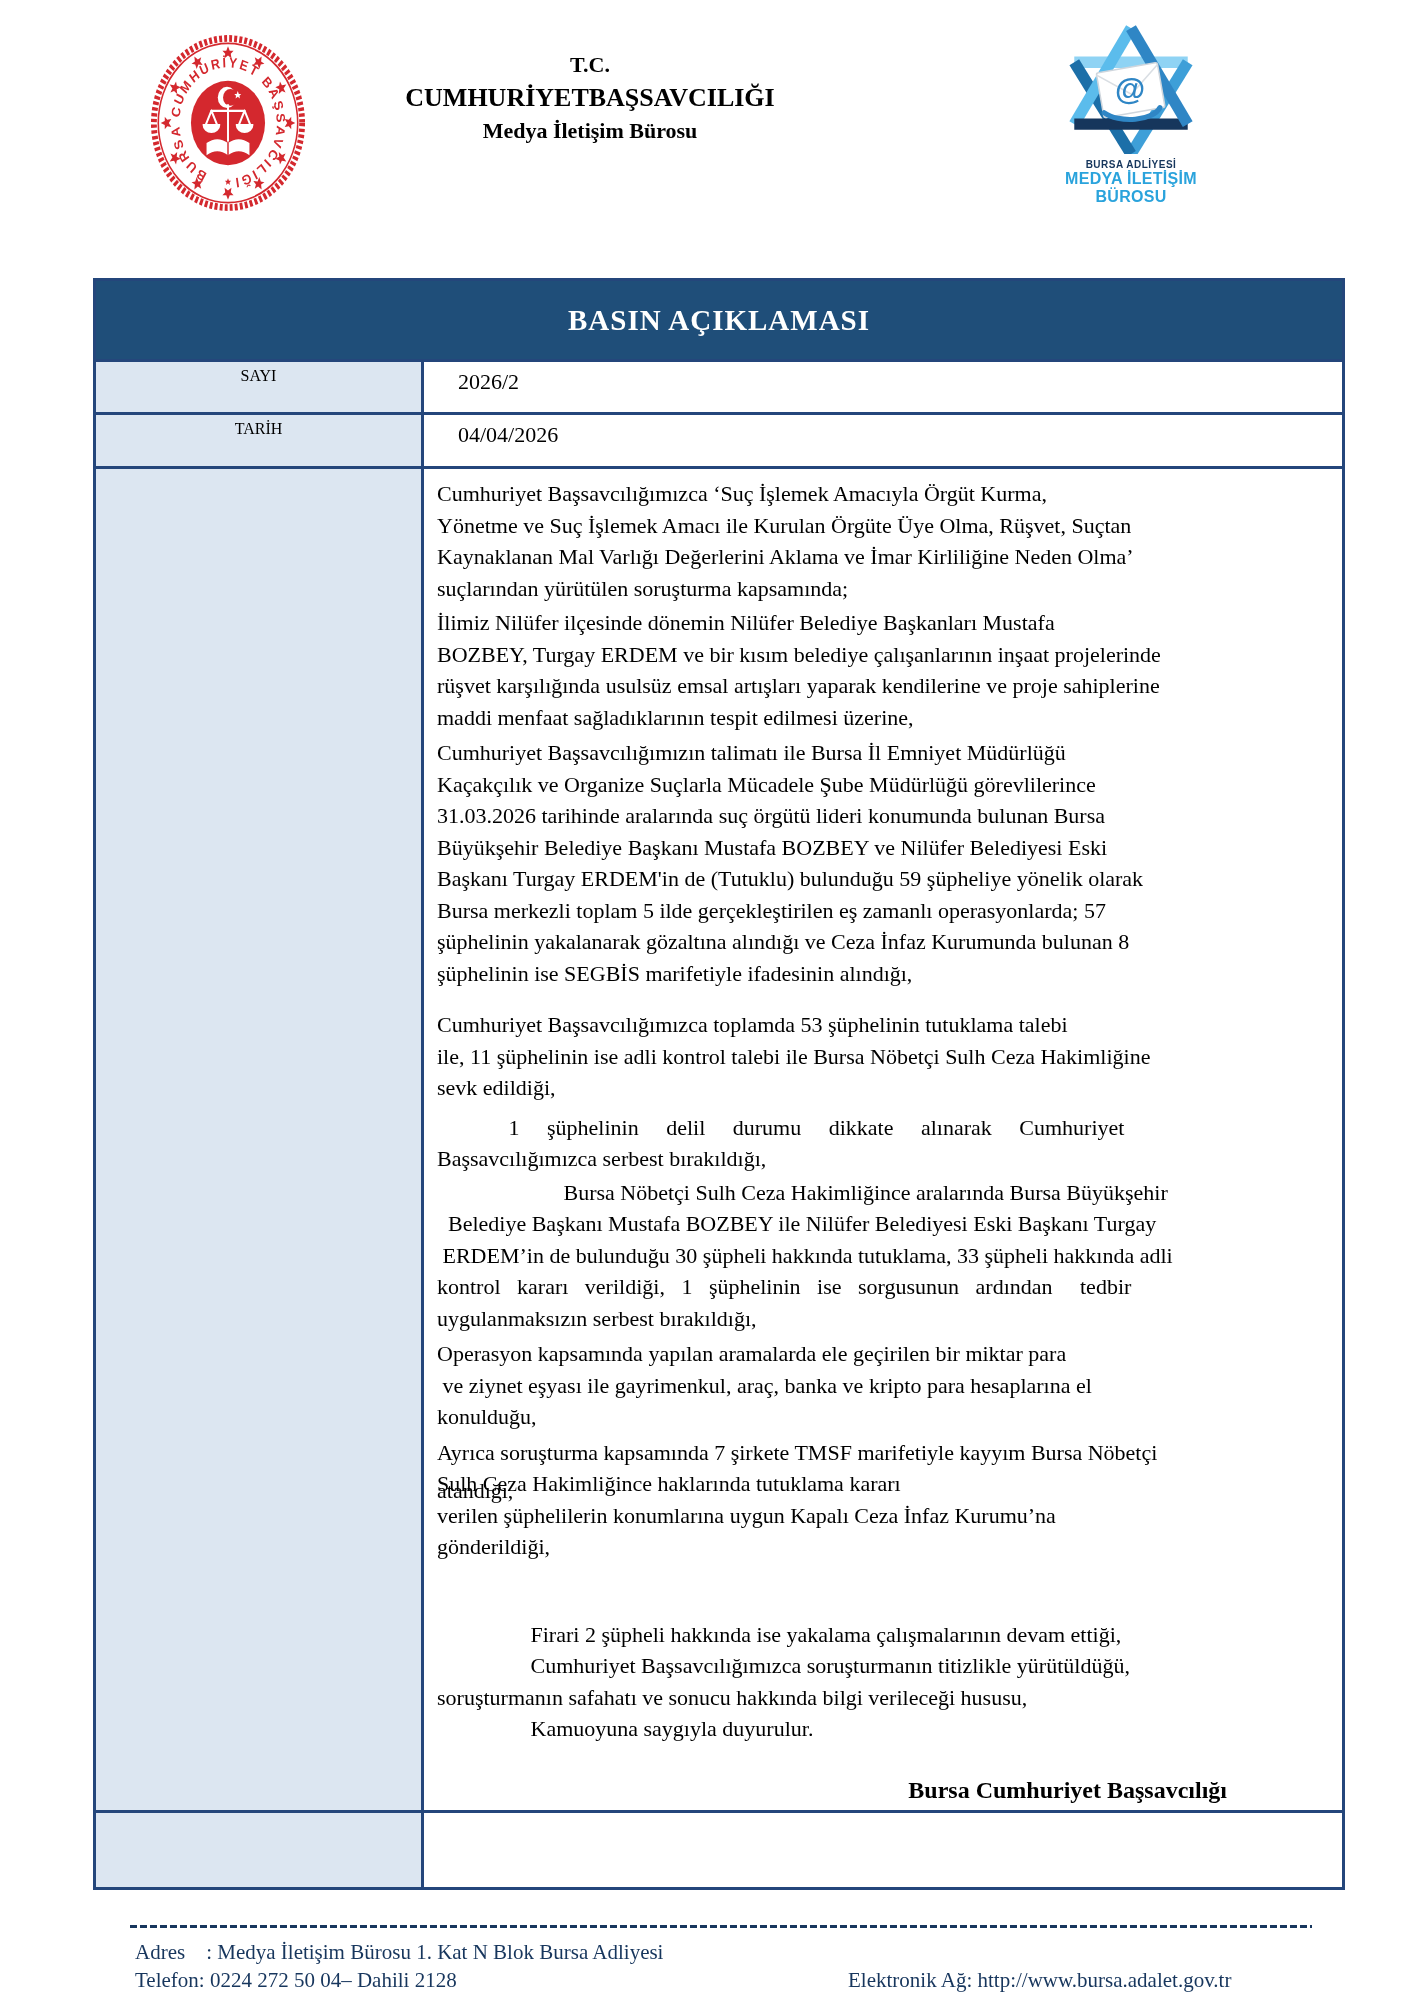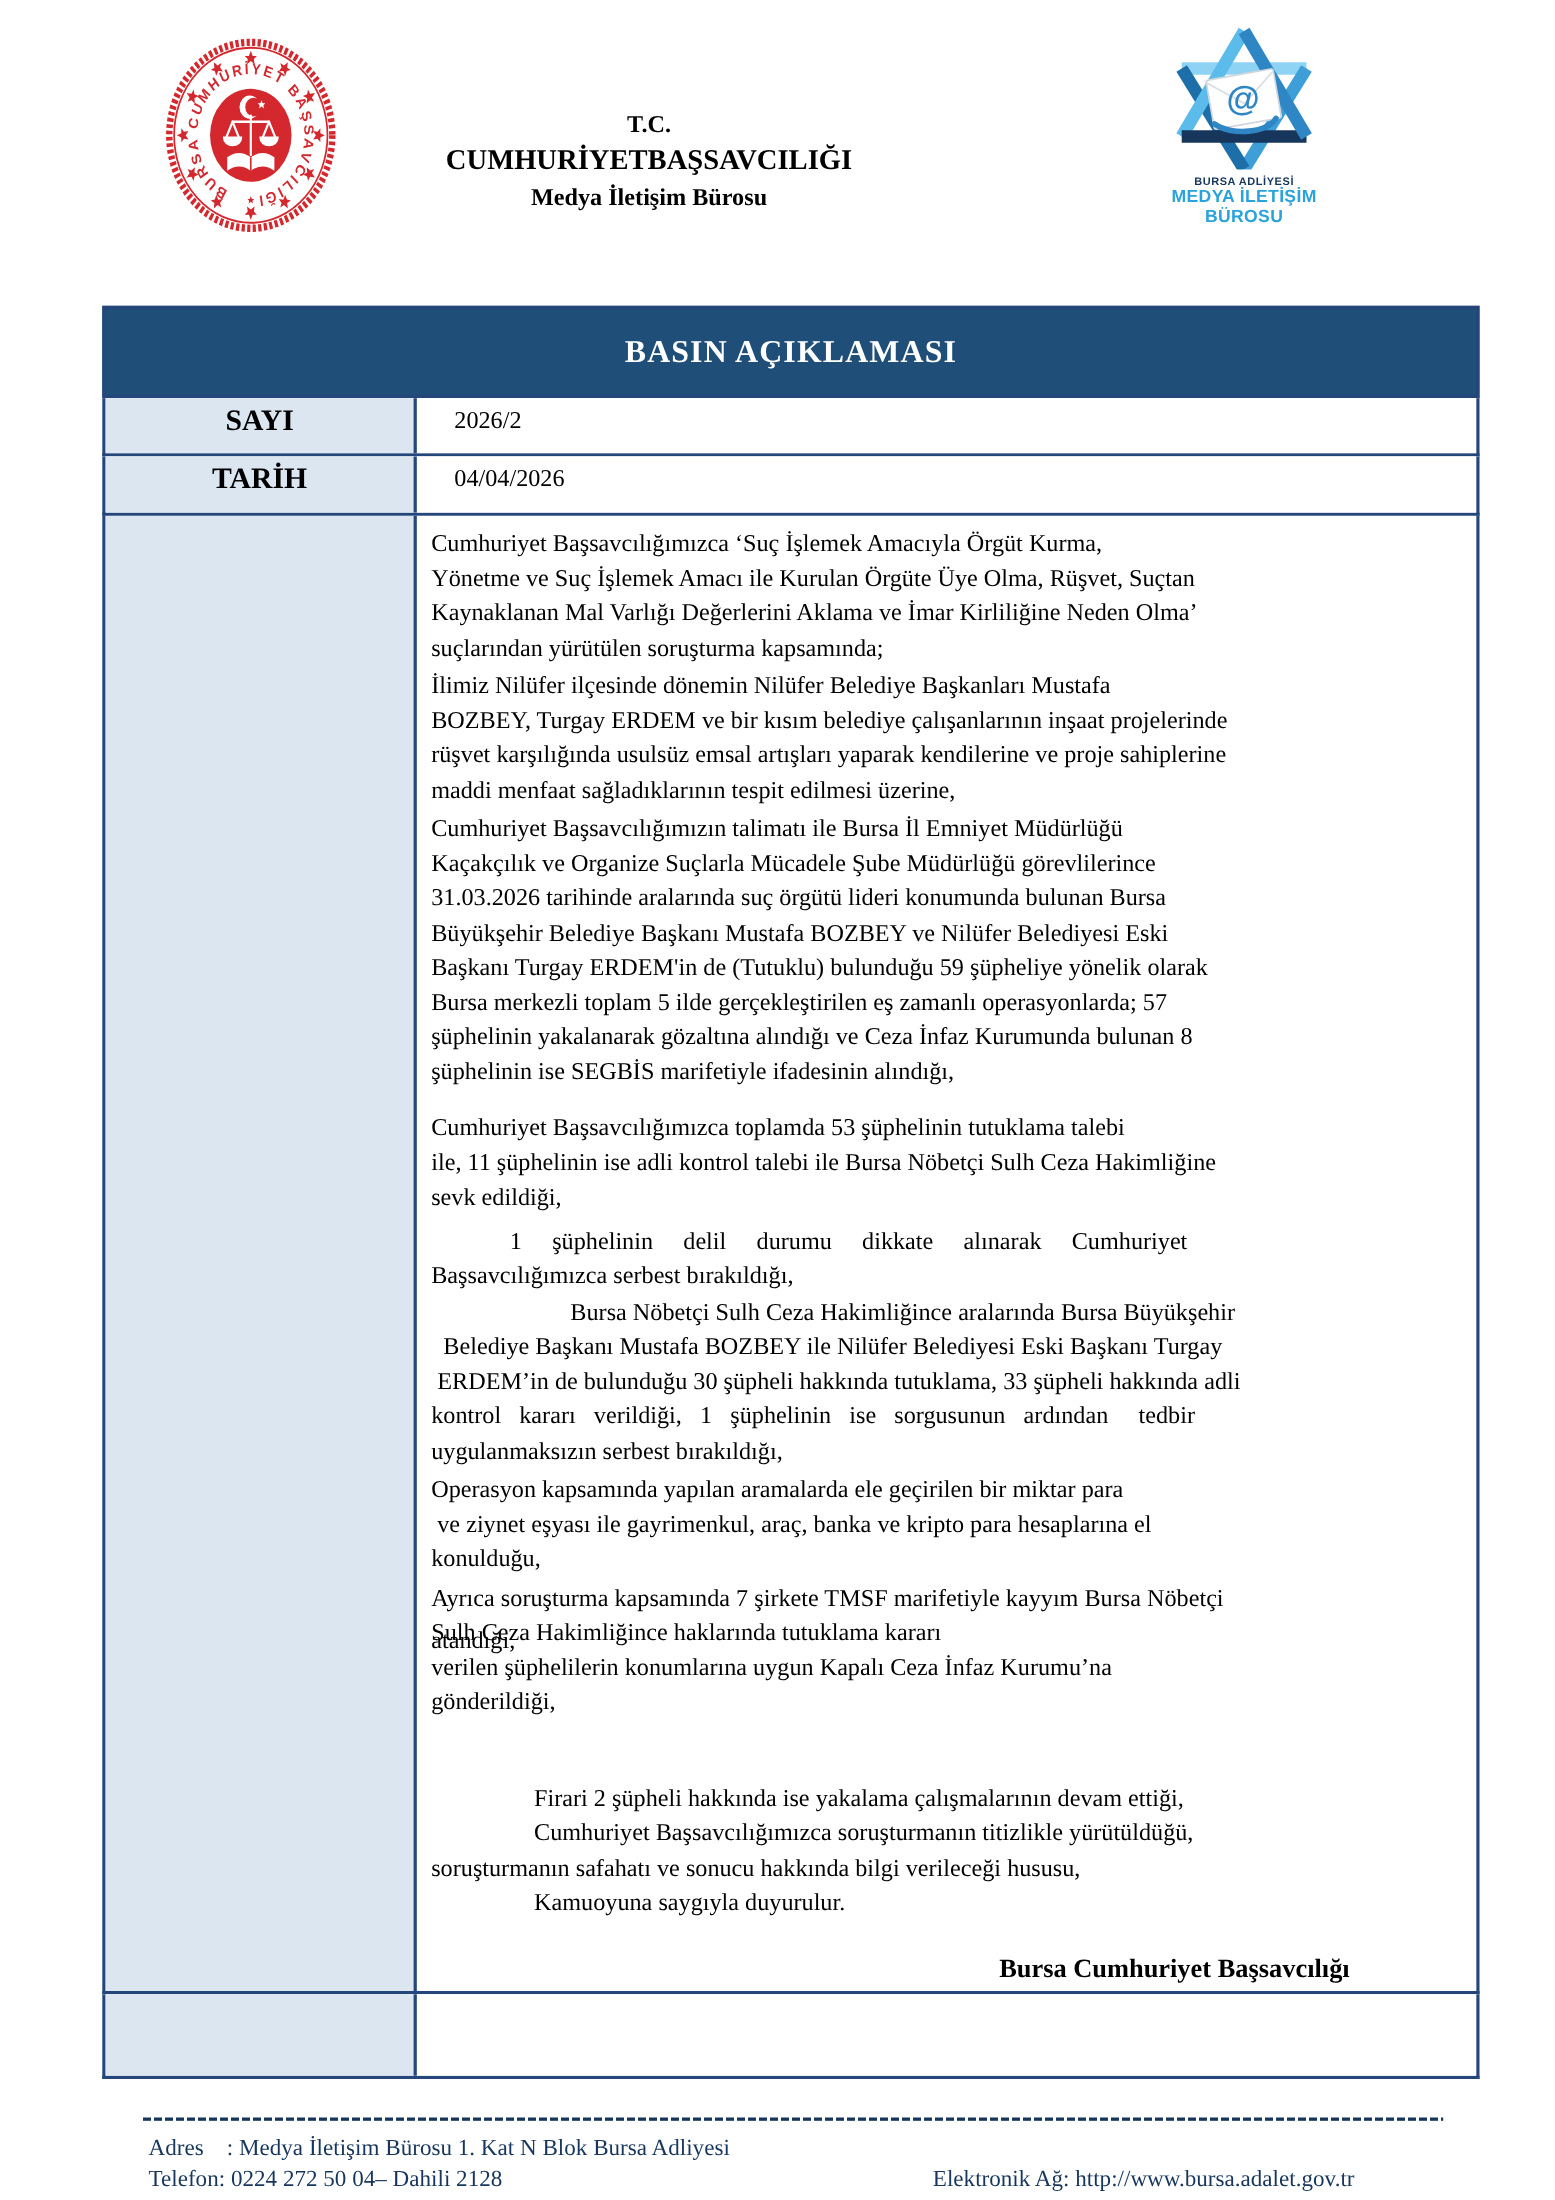--- a/index.html
+++ b/index.html
@@ -4,43 +4,43 @@
 <style>
   * { margin:0; padding:0; box-sizing:border-box; }
   html,body { background:#ffffff; }
   .page {
     position:relative; width:1414px; height:2000px; background:#fff;
     font-family:"Liberation Serif", serif; color:#000; overflow:hidden;
     margin:0 auto;
   }
   
   .seal { position:absolute; left:150px; top:34px; }
-  .head-center { position:absolute; left:300px; top:52px; width:580px; text-align:center; font-weight:bold;margin-top:48px; }
+  .head-center { position:absolute; left:300px; top:52px; width:580px; text-align:center; font-weight:bold; }
   .hc1 { font-size:22px; }
   .hc2 { font-size:24px; margin-top:6px; }
   .hc3 { font-size:26px; margin-top:5px; }
   .hc4 { font-size:22px; margin-top:5px; }
   .head-right { position:absolute; left:1036px; top:22px; width:190px; text-align:center;
                 font-family:"Liberation Sans", sans-serif; }
   .cap1 { font-size:10px; font-weight:bold; color:var(--logo-navy,#16365C); letter-spacing:.5px; margin-top:1px; }
   .cap2 { font-size:16px; font-weight:bold; color:var(--logo-blue-bright,#2AA3DC); letter-spacing:.3px; }
   
   .doc-table { position:absolute; left:93px; top:278px; width:1252px; }
   .tbl-title {
     height:84px; background:var(--header-fill,#1F4E79);
     border:3px solid var(--border,#1F3864);
     color:#fff; display:flex; align-items:center; justify-content:center;
     font-size:29px; font-weight:bold; letter-spacing:1px;
   }
   .tbl-row { display:flex; border:3px solid var(--border,#24467B); border-top:none; background:#fff; }
   .label-cell {
-    width:283px; background:var(--label-fill,#DCE6F1);
+    width:328px; background:var(--label-fill,#DCE6F1);
     border-right:3px solid var(--border,#24467B);
     display:flex; justify-content:center; align-items:flex-start;
-    padding-top:5px; font-weight:bold; font-size:27px;
+    padding-top:5px; font-weight:normal; font-size:16px;
   }
   .value-cell { flex:1; background:#fff; font-size:22px; padding:7px 0 0 34px; }
   .row-sayi  { height:53px; }
   .row-tarih { height:54px; }
   .row-body  { height:1344px; }
   .row-bottom{ height:77px; }
   .body-cell { padding:0; }
   .body-content { padding:5px 6px 0 13px; font-size:22px; line-height:31.5px; }
   .para { white-space:pre-wrap; position:relative; }
   .overlay-line { position:absolute; left:0; top:38px; white-space:pre; }

